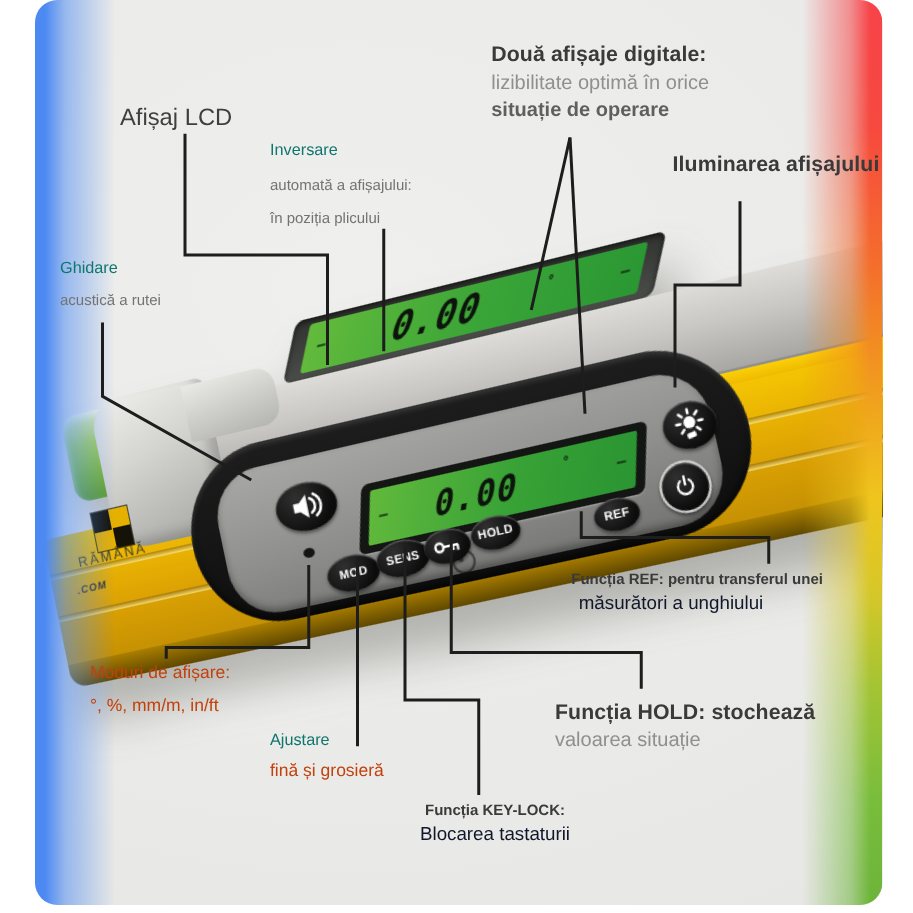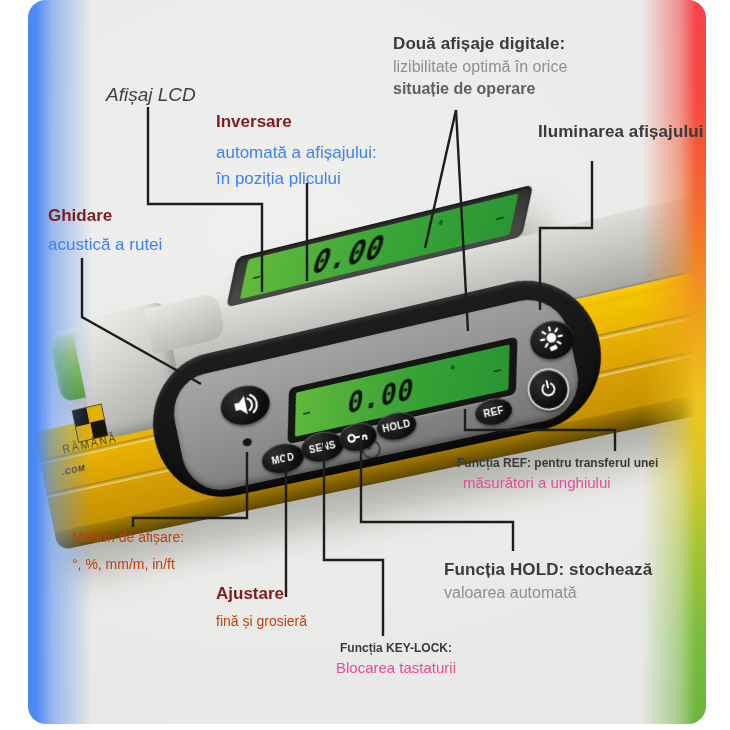--- a/index.html
+++ b/index.html
@@ -82,25 +82,25 @@
 
   
   .lines{position:absolute;left:0;top:0;z-index:7;pointer-events:none;}
   .lines path{fill:none;stroke:#1d1d1d;stroke-width:2.4;}
 
   
   .ann{position:absolute;z-index:8;color:#3d3d3d;}
   .big{font-size:19px;font-weight:500;color:#3f3f3f;}
   .t{font-size:17px;font-weight:600;color:#3a3a3a;letter-spacing:.1px;}
   .t16{font-size:12px;font-weight:600;color:#3a3a3a;}
-  .m{font-size:17px;font-weight:400;color:#3b82f6;line-height:26px;}
+  .m{font-size:12px;font-weight:400;color:#737373;line-height:26px;}
   .m18{font-size:14px;font-weight:500;color:#c2410c;line-height:27px;}
-  .s{font-size:17px;font-weight:700;color:#7f1d1d;}
+  .s{font-size:13px;font-weight:400;color:#0f766e;}
   .gr{font-size:16px;font-weight:400;color:#8f8f8f;}
-  .gr15{font-size:15px;font-weight:400;color:#ec4899;}
+  .gr15{font-size:15px;font-weight:400;color:#0f172a;}
   .dk{font-size:16px;font-weight:700;color:#5f5f5f;}
   .mt4{margin-top:4px;}.mt6{margin-top:6px;}.mt8{margin-top:8px;}
 </style>
 </head>
 <body>
 
 <div class="page">
   <div class="card">
     <div class="glow"></div>
 
@@ -210,21 +210,21 @@
     <path d="M456,110 L468,331"></path>
     <path d="M592,161 L592,228 L540,228 L540,310"></path>
     <path d="M82,258 L82,317 L201,384"></path>
     <path d="M247,452 L247,518 L133,518 L133,527"></path>
     <path d="M286,446 L286,597"></path>
     <path d="M324,437 L324,560 L383,560 L383,636"></path>
     <path d="M361,425 L361,522 L513,522 L513,551"></path>
     <path d="M465,409 L465,430 L615,430 L615,451"></path>
   </svg>
 
-  <div class="ann" style="left:106px;top:84px;font-style:italic;">
+  <div class="ann" style="left:96px;top:84px;">
     <div class="big">Afișaj LCD</div>
   </div>
 
   <div class="ann" style="left:216px;top:112px;">
     <div class="s">Inversare</div>
     <div class="m mt8">automată a afișajului:</div>
     <div class="m">în poziția plicului</div>
   </div>
 
   <div class="ann" style="left:393px;top:34px;">
@@ -252,20 +252,20 @@
     <div class="gr15 mt4">Blocarea tastaturii</div>
   </div>
 
   <div class="ann" style="left:216px;top:584px;">
     <div class="s">Ajustare</div>
     <div class="m18 mt4">fină și grosieră</div>
   </div>
 
   <div class="ann" style="left:444px;top:560px;">
     <div class="t">Funcția HOLD: stochează</div>
-    <div class="gr mt4">valoarea automată</div>
+    <div class="gr mt4">valoarea situație</div>
   </div>
 
   <div class="ann" style="left:457px;top:456px;">
     <div class="t16">Funcția REF: pentru transferul unei</div>
     <div class="gr15 mt4" style="margin-left:6px;">măsurători a unghiului</div>
   </div>
 </div>
 
 </body></html>

